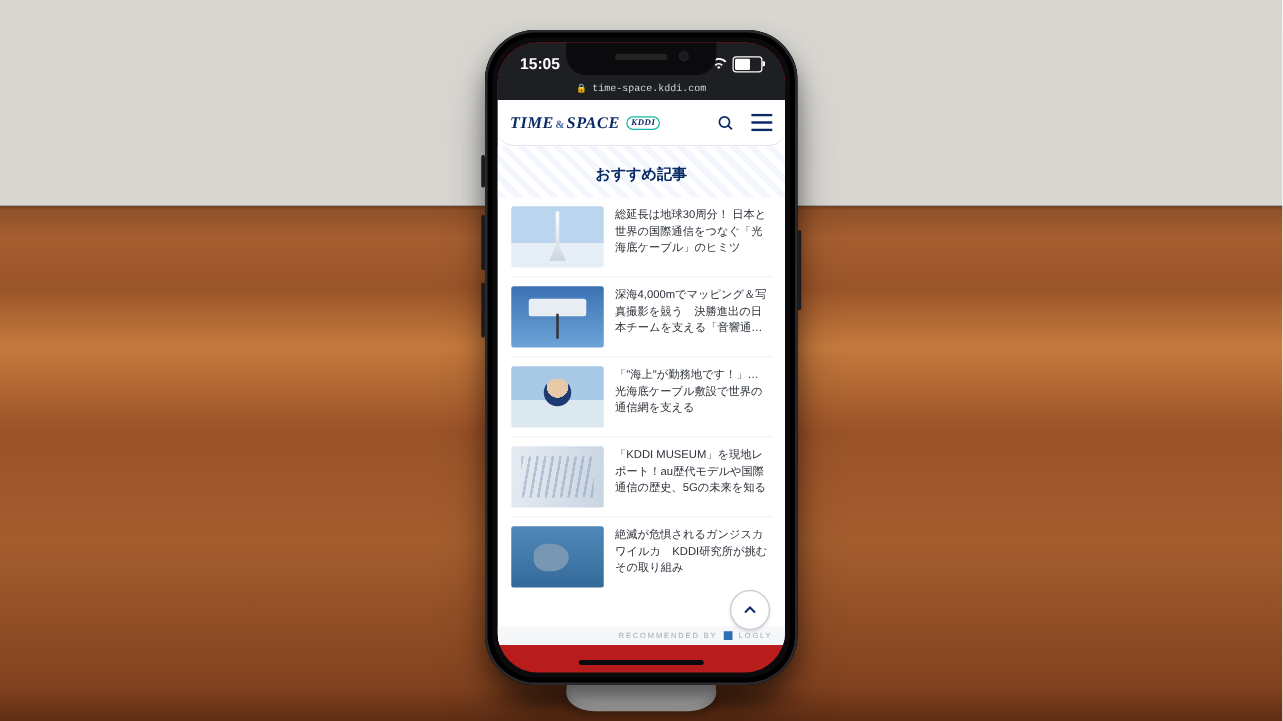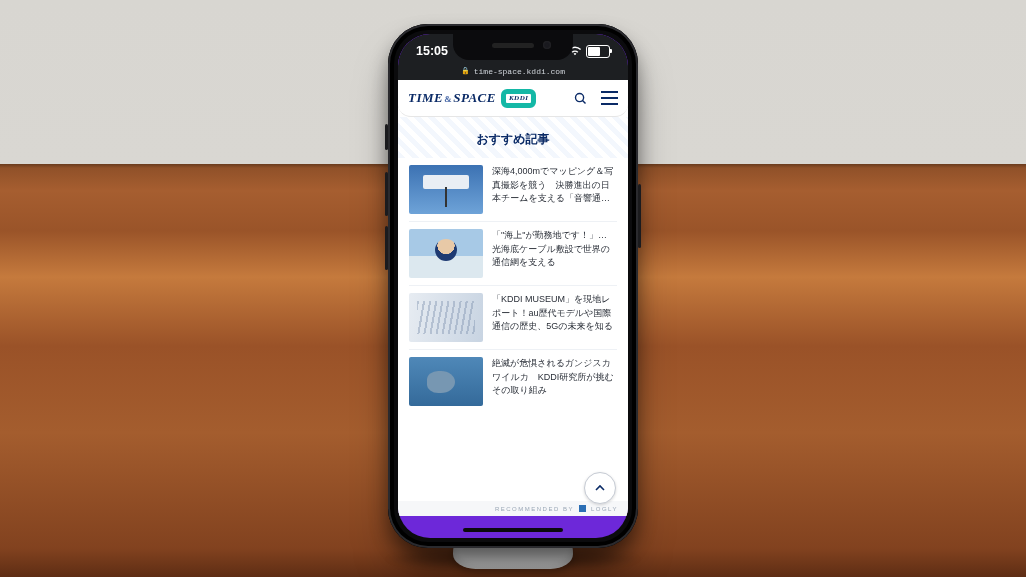--- a/index.html
+++ b/index.html
@@ -46,21 +46,21 @@
     z-index:5;
   }
   .side-btn{position:absolute;background:#1b1b1e;border-radius:2px;}
   .side-btn.b1{left:-3px;top:100px;width:3px;height:26px;}
   .side-btn.b2{left:-3px;top:148px;width:3px;height:44px;}
   .side-btn.b3{left:-3px;top:202px;width:3px;height:44px;}
   .side-btn.b4{right:-3px;top:160px;width:3px;height:64px;}
 
   .screen{
     position:absolute;inset:10px;border-radius:32px;overflow:hidden;
-    background:#6d28d9;
+    background:#b91c1c;
   }
   .notch{
     position:absolute;top:0;left:50%;transform:translateX(-50%);
     width:120px;height:26px;background:#0b0b0d;
     border-radius:0 0 16px 16px;z-index:50;
   }
   .notch::before{
     content:"";position:absolute;top:9px;left:50%;transform:translateX(-50%);
     width:42px;height:5px;background:#222;border-radius:3px;
   }
@@ -101,21 +101,21 @@
     background:#fff;overflow:hidden;
   }
 
   
   .site-head{
     height:36px;border-bottom:1px solid #e6e6e6;display:flex;align-items:center;
     padding:0 10px;justify-content:space-between;border-radius:13px;
   }
   .logo{font-family:Georgia,'Times New Roman',serif;font-size:13px;letter-spacing:.5px;color:#0a2a66;font-style:italic;font-weight:600;display:flex;align-items:center;gap:5px;}
   .logo .amp{font-style:normal;font-size:9px;margin:0 1px;color:#4a6aa8;}
-  .logo-sub{font-size:7px;font-style:italic;font-weight:700;color:#0a2a66;letter-spacing:.5px;border:5px solid #14b8a6;border-radius:6px;padding:0 3px;line-height:9px;}
+  .logo-sub{font-size:7px;font-style:italic;font-weight:700;color:#0a2a66;letter-spacing:.5px;border:1px solid #14b8a6;border-radius:6px;padding:0 3px;line-height:9px;}
   .head-actions{display:flex;align-items:center;gap:13px;}
   .search-icon svg,.menu-icon svg{display:block;}
   .search-icon,.menu-icon{color:#0a2a66;}
 
   
   .section-title{
     text-align:center;font-size:12px;color:#0a2a66;font-weight:600;
     padding:14px 0 10px;
     background:
       repeating-linear-gradient(45deg,#f3f7fd 0 5px,#ffffff 5px 10px);
@@ -245,20 +245,26 @@
                   <line x1="0" y1="13" x2="17" y2="13"></line>
                 </svg>
             </span>
           </span>
         </div>
 
         <div class="section-title">おすすめ記事</div>
 
         <div class="list">
           <a class="item">
+            <span class="thumb t0"></span>
+            <span class="txt">
+                <span>総延長は地球30周分！ 日本と世界の国際通信をつなぐ「光海底ケーブル」のヒミツ</span>
+              </span>
+          </a>
+          <a class="item">
             <span class="thumb t1"></span>
             <span class="txt">
                 <span>深海4,000mでマッピング＆写真撮影を競う　決勝進出の日本チームを支える「音響通信」</span>
               </span>
           </a>
           <a class="item">
             <span class="thumb t2"></span>
             <span class="txt">
                 <span>「"海上"が勤務地です！」… 光海底ケーブル敷設で世界の通信網を支える</span>
               </span>

